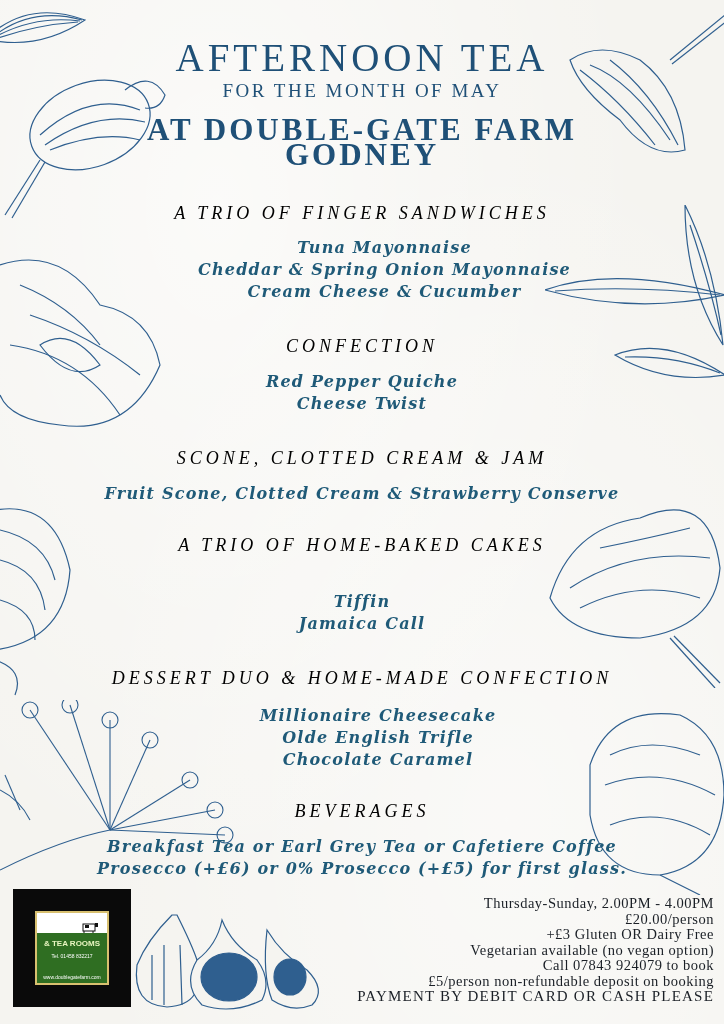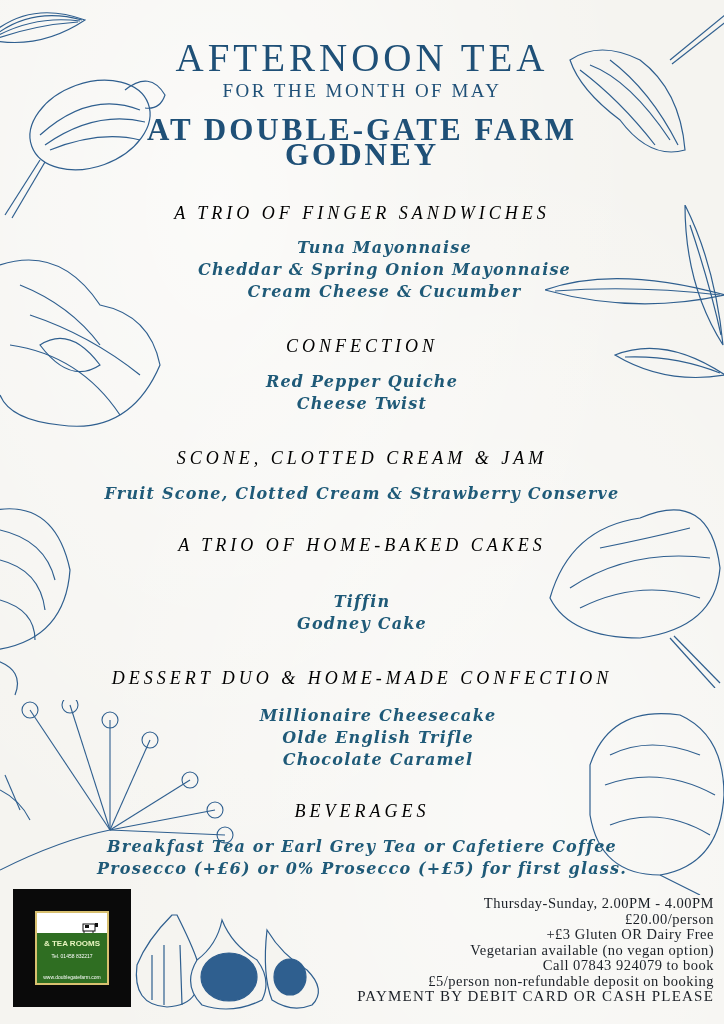--- a/index.html
+++ b/index.html
@@ -232,21 +232,21 @@
   </div>
 
   <div class="section-head" style="top:448px;">SCONE, CLOTTED CREAM &amp; JAM</div>
   <div class="items" style="top:483px;">
     <div>Fruit Scone, Clotted Cream &amp; Strawberry Conserve</div>
   </div>
 
   <div class="section-head" style="top:535px;">A TRIO OF HOME-BAKED CAKES</div>
   <div class="items" style="top:591px;">
     <div>Tiffin</div>
-    <div>Godney Cake</div>
+    <div>Jamaica Call</div>
   </div>
 
   <div class="section-head" style="top:668px;">DESSERT DUO &amp; HOME-MADE CONFECTION</div>
   <div class="items" style="top:705px;margin-left:32px;">
     <div>Millionaire Cheesecake</div>
     <div>Olde English Trifle</div>
     <div>Chocolate Caramel</div>
   </div>
 
   <div class="section-head" style="top:801px;">BEVERAGES</div>

